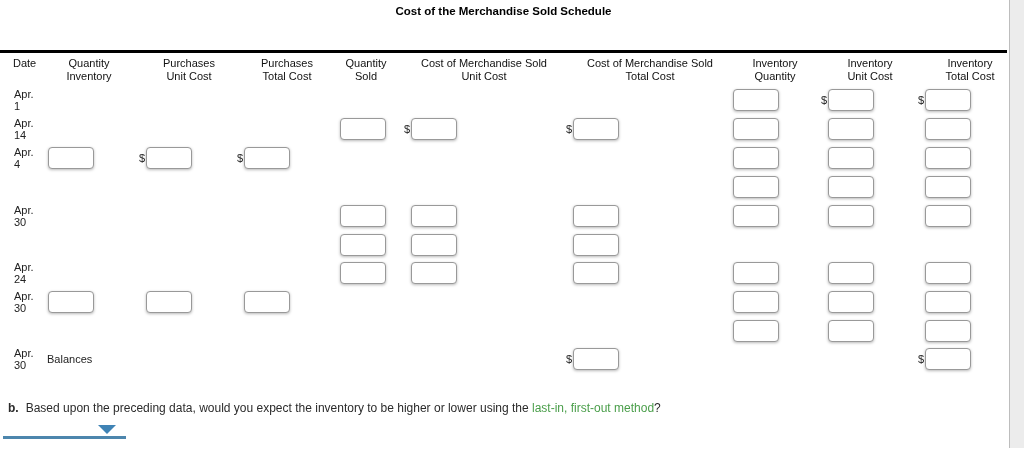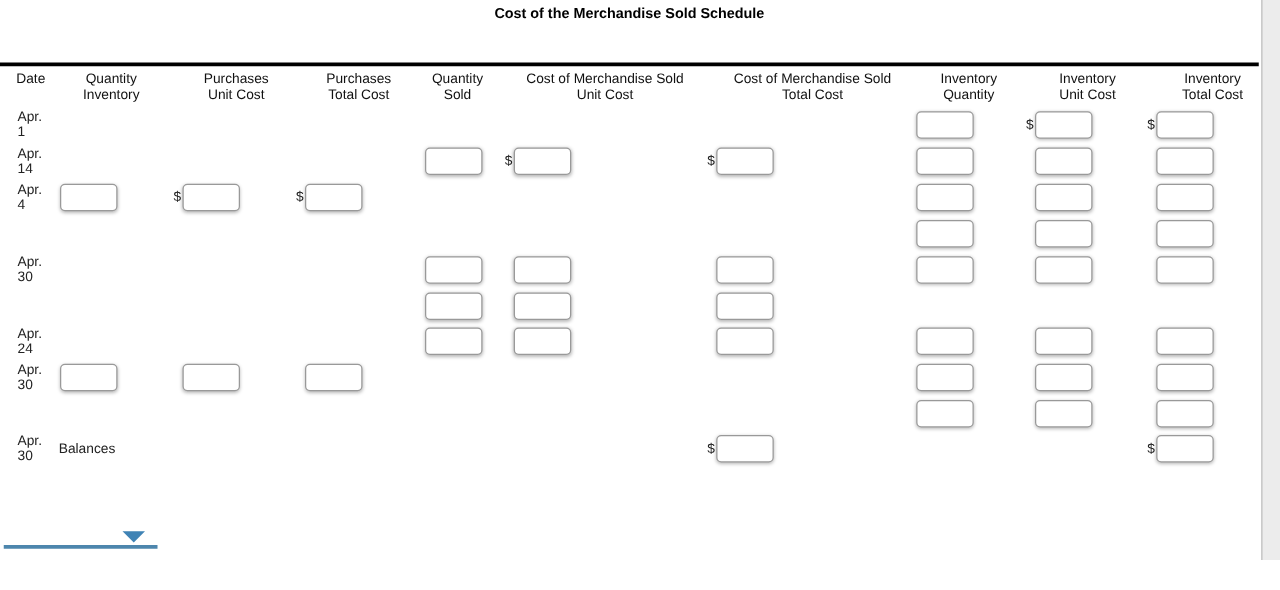--- a/index.html
+++ b/index.html
@@ -158,20 +158,23 @@
         <div>Apr.</div>
         <div>30</div>
       </div>
       <div class="note-lbl" style="left: 47px; top: 353px;">Balances</div>
       <span class="dollar" style="left: 560px; top: 353px;">$</span>
       <input type="text" class="ibox" style="left: 573px; top: 348px;">
       <span class="dollar" style="left: 912px; top: 353px;">$</span>
       <input type="text" class="ibox" style="left: 925px; top: 348px;">
     </div>
 
+  <div class="question">
+    <span class="q-label">b.</span><span>Based upon the preceding data, would you expect the inventory to be higher or lower using the </span><span class="q-link">last-in, first-out method</span><span>?</span>
+  </div>
 
   <div>
     <div class="dd-underline"></div>
     <div class="dd-arrow"></div>
   </div>
 
   <div class="scroll-track"></div>
   <div class="bottom-bar"></div>
 
 </div>

